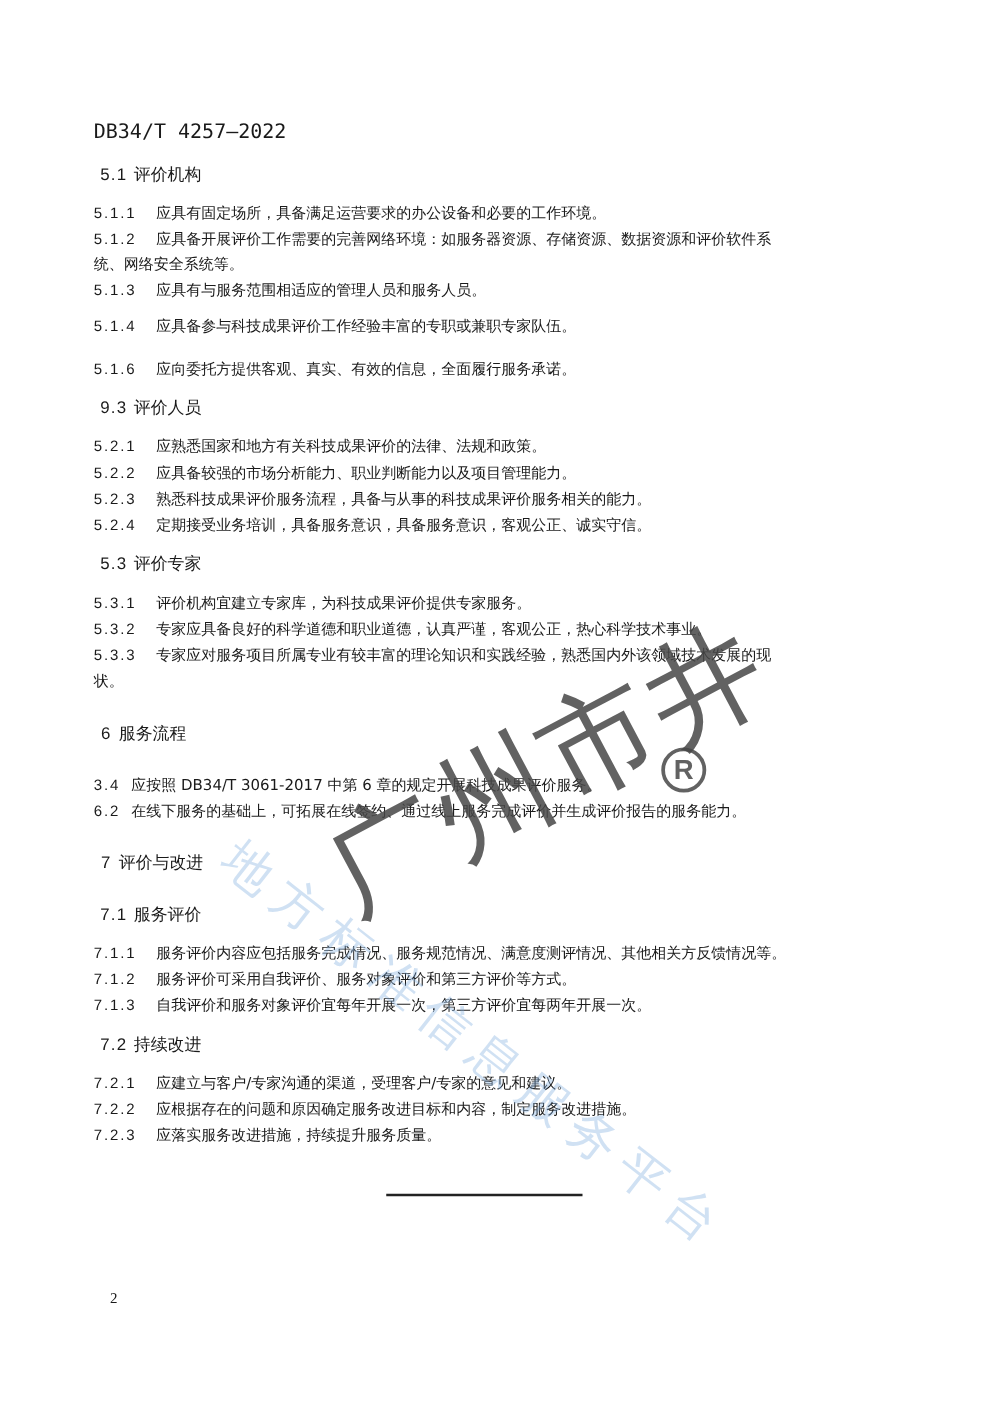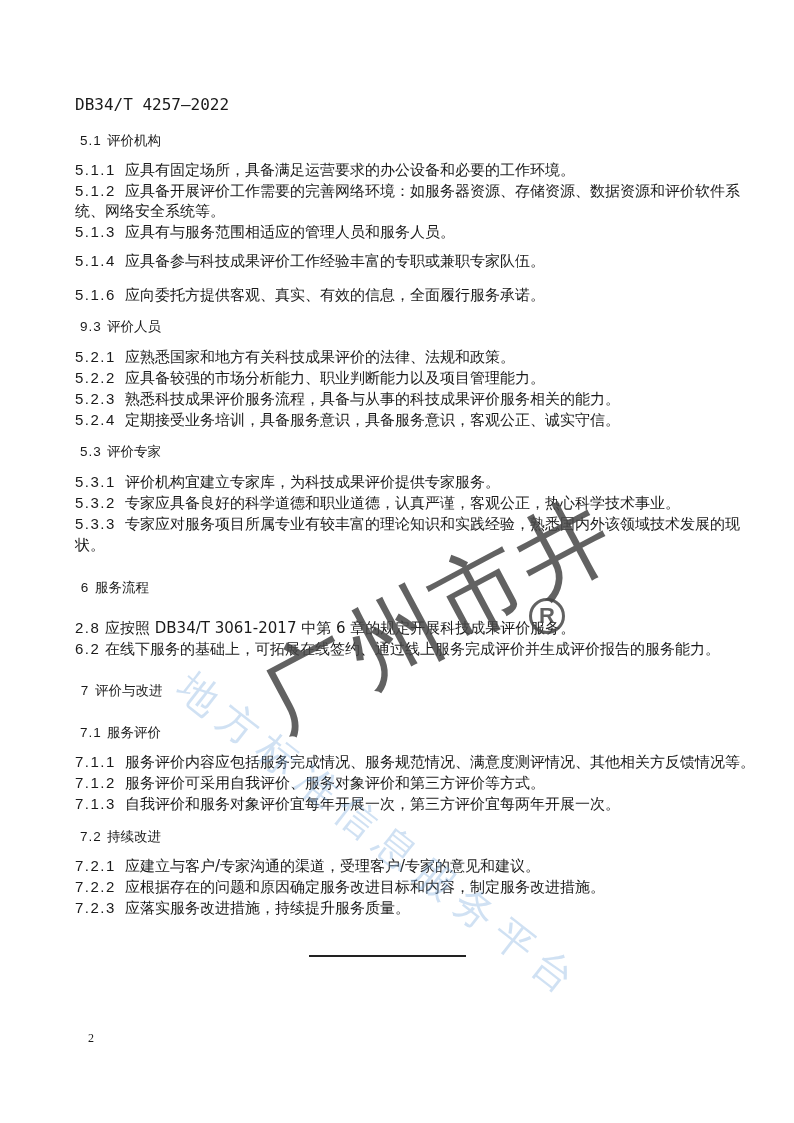--- a/index.html
+++ b/index.html
@@ -1,20 +1,20 @@
 <!DOCTYPE html>
 <html><head>
 <meta charset="utf-8">
 <style>
   html, body { margin: 0; padding: 0; background: #ffffff; }
   body { width: 794px; height: 1123px; position: relative; overflow: hidden;
          font-family: "DejaVu Sans", "Liberation Sans", sans-serif; color: #1a1a1a; }
   .page { position: absolute; left: 0; top: 0; width: 794px; height: 1123px; }
   .doc-code { position: absolute; left: 75px; top: 95px; font-family: "DejaVu Sans Mono", "Liberation Mono", monospace; font-size: 16px; letter-spacing: 0px; }
-  .line { position: absolute; left: 75px; font-size: 15px; line-height: 16px; white-space: nowrap; }
+  .line { position: absolute; left: 75px; font-size: 12px; line-height: 16px; white-space: nowrap; }
   .num { display: inline-block; font-family: "Liberation Sans", sans-serif; letter-spacing: 1.5px; }
   .h-num { display: inline-block; font-family: "Liberation Sans", sans-serif; letter-spacing: 1px; text-align: center; }
   .h { font-size: 13.5px; }
   .sub-num { width: 50px; }
   .sec2-num { width: 32px; }
   .sec1-num { width: 20px; }
   .clause-num { width: 30px; }
   .cont { left: 75px; }
   .rule { position: absolute; left: 309px; top: 955px; width: 157px; height: 1.5px; background: #222; }
   .page-num { position: absolute; left: 88px; top: 1031px; font-family: "Liberation Serif", serif; font-size: 12px; }
@@ -56,21 +56,21 @@
     <span class="h-num sec2-num">5.3</span><span>评价专家</span>
   </div>
   <div class="line" style="top:474px"><span class="num sub-num">5.3.1</span><span>评价机构宜建立专家库，为科技成果评价提供专家服务。</span></div>
   <div class="line" style="top:495px"><span class="num sub-num">5.3.2</span><span>专家应具备良好的科学道德和职业道德，认真严谨，客观公正，热心科学技术事业。</span></div>
   <div class="line" style="top:516px"><span class="num sub-num">5.3.3</span><span>专家应对服务项目所属专业有较丰富的理论知识和实践经验，熟悉国内外该领域技术发展的现</span></div>
   <div class="line cont" style="top:537px">状。</div>
 
   <div class="line h" style="top:579px">
     <span class="h-num sec1-num">6</span><span>服务流程</span>
   </div>
-  <div class="line" style="top:620px"><span class="num clause-num">2.8</span><span>应按照 DB34/T 3061-2017 中第 6 章的规定开展科技成果评价服务。</span></div>
+  <div class="line" style="top:620px"><span class="num clause-num">3.4</span><span>应按照 DB34/T 3061-2017 中第 6 章的规定开展科技成果评价服务。</span></div>
   <div class="line" style="top:641px"><span class="num clause-num">6.2</span><span>在线下服务的基础上，可拓展在线签约、通过线上服务完成评价并生成评价报告的服务能力。</span></div>
 
   <div class="line h" style="top:682px">
     <span class="h-num sec1-num">7</span><span>评价与改进</span>
   </div>
 
   <div class="line h" style="top:724px">
     <span class="h-num sec2-num">7.1</span><span>服务评价</span>
   </div>
   <div class="line" style="top:754px"><span class="num sub-num">7.1.1</span><span>服务评价内容应包括服务完成情况、服务规范情况、满意度测评情况、其他相关方反馈情况等。</span></div>

